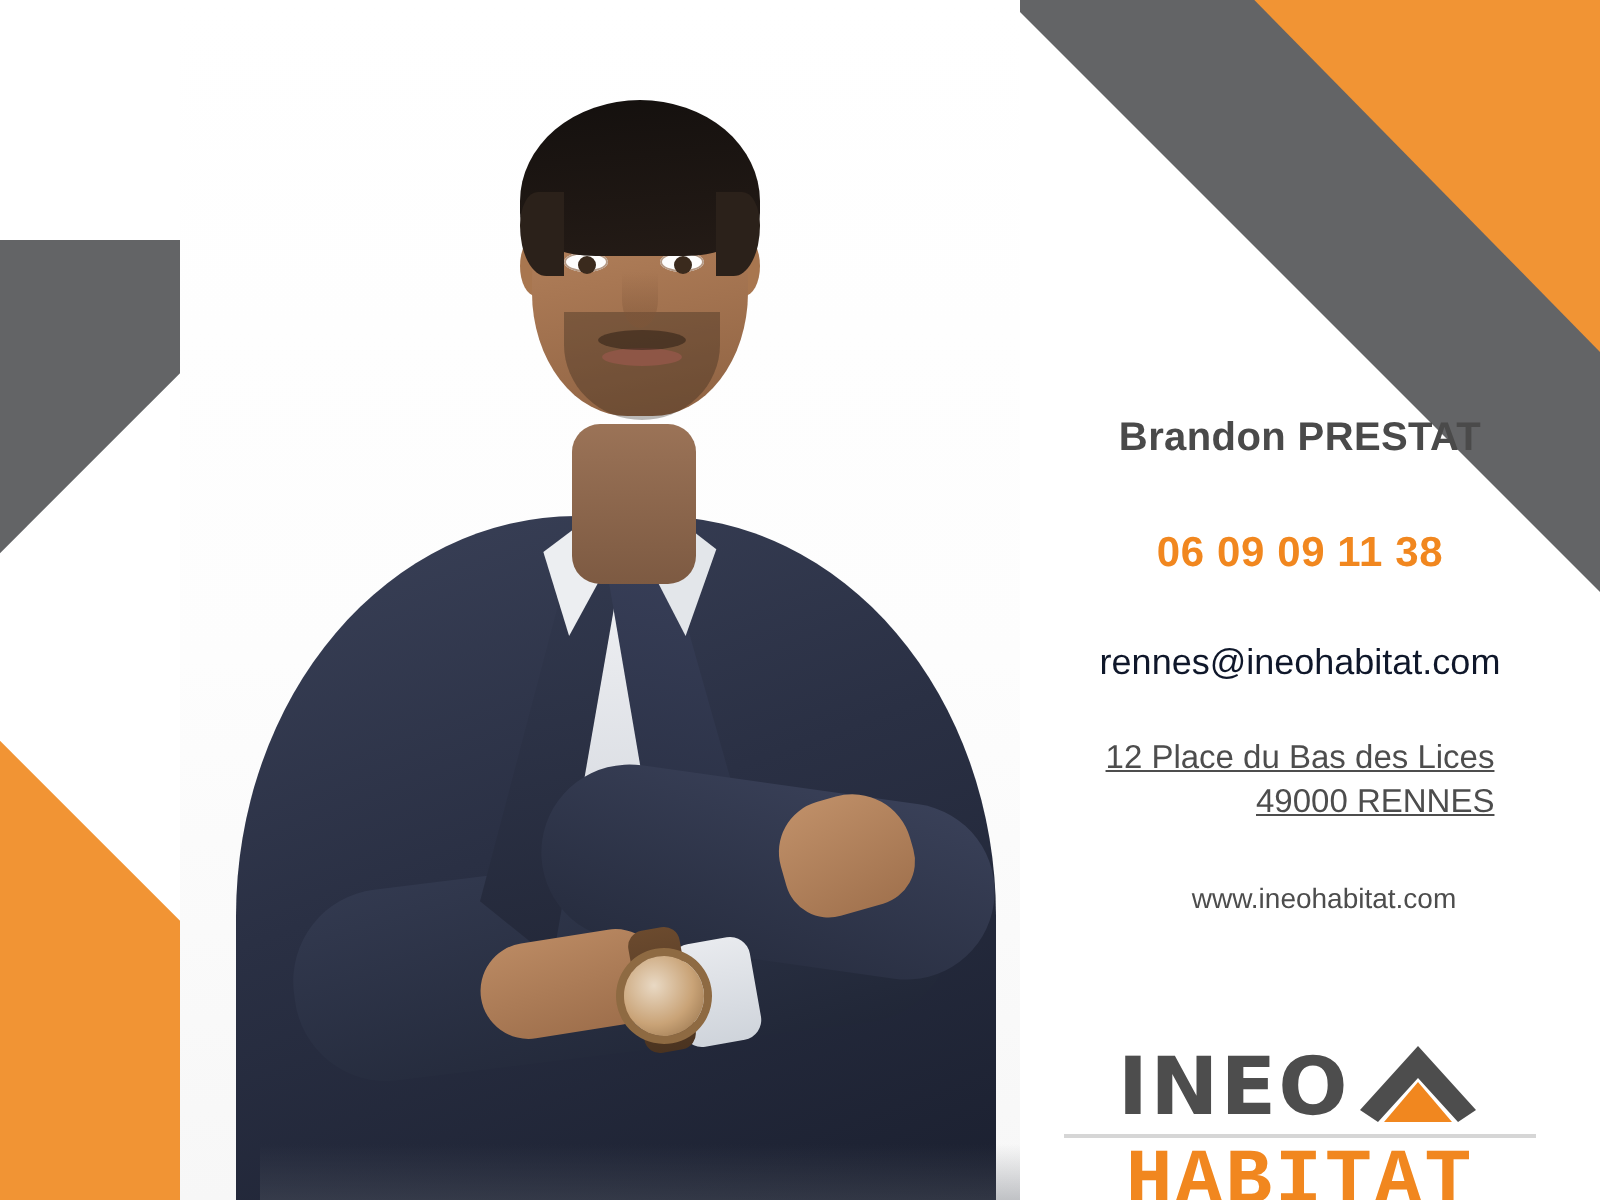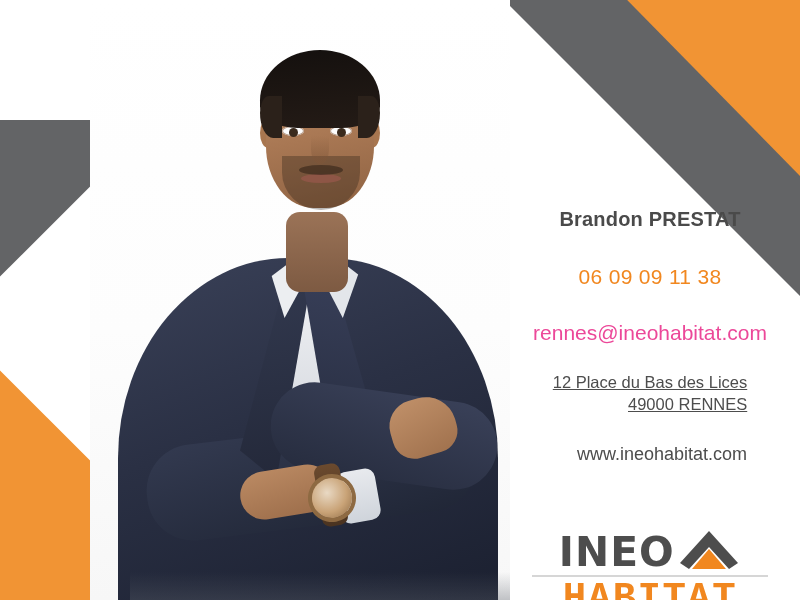--- a/index.html
+++ b/index.html
@@ -284,44 +284,44 @@
     font-size:20px;
     font-weight:bold;
     letter-spacing:.2px;
     color:#4a4a4a;
     white-space:nowrap;
   }
 
   #phone {
     margin-top:34px;
     font-size:21px;
-    font-weight:normal;
+    font-weight:bold;
     color:var(--orange-text);
     letter-spacing:.3px;
     white-space:nowrap;
   }
 
   #email {
     margin-top:32px;
-    font-size:21px;
-    color:#ec4899;
+    font-size:18px;
+    color:#0f172a;
     white-space:nowrap;
   }
 
   #address {
     margin-top:26px;
     font-size:16.5px;
     line-height:1.35;
     color:#4d4d4d;
     text-decoration:underline;
   }
 
   #website {
     margin-top:28px;
-    font-size:18px;
+    font-size:14px;
     color:#4d4d4d;
     white-space:nowrap;
     margin-left:24px;
   }
 
   
   #logo {
     margin-top:64px;
     width:250px;
     display:flex;

